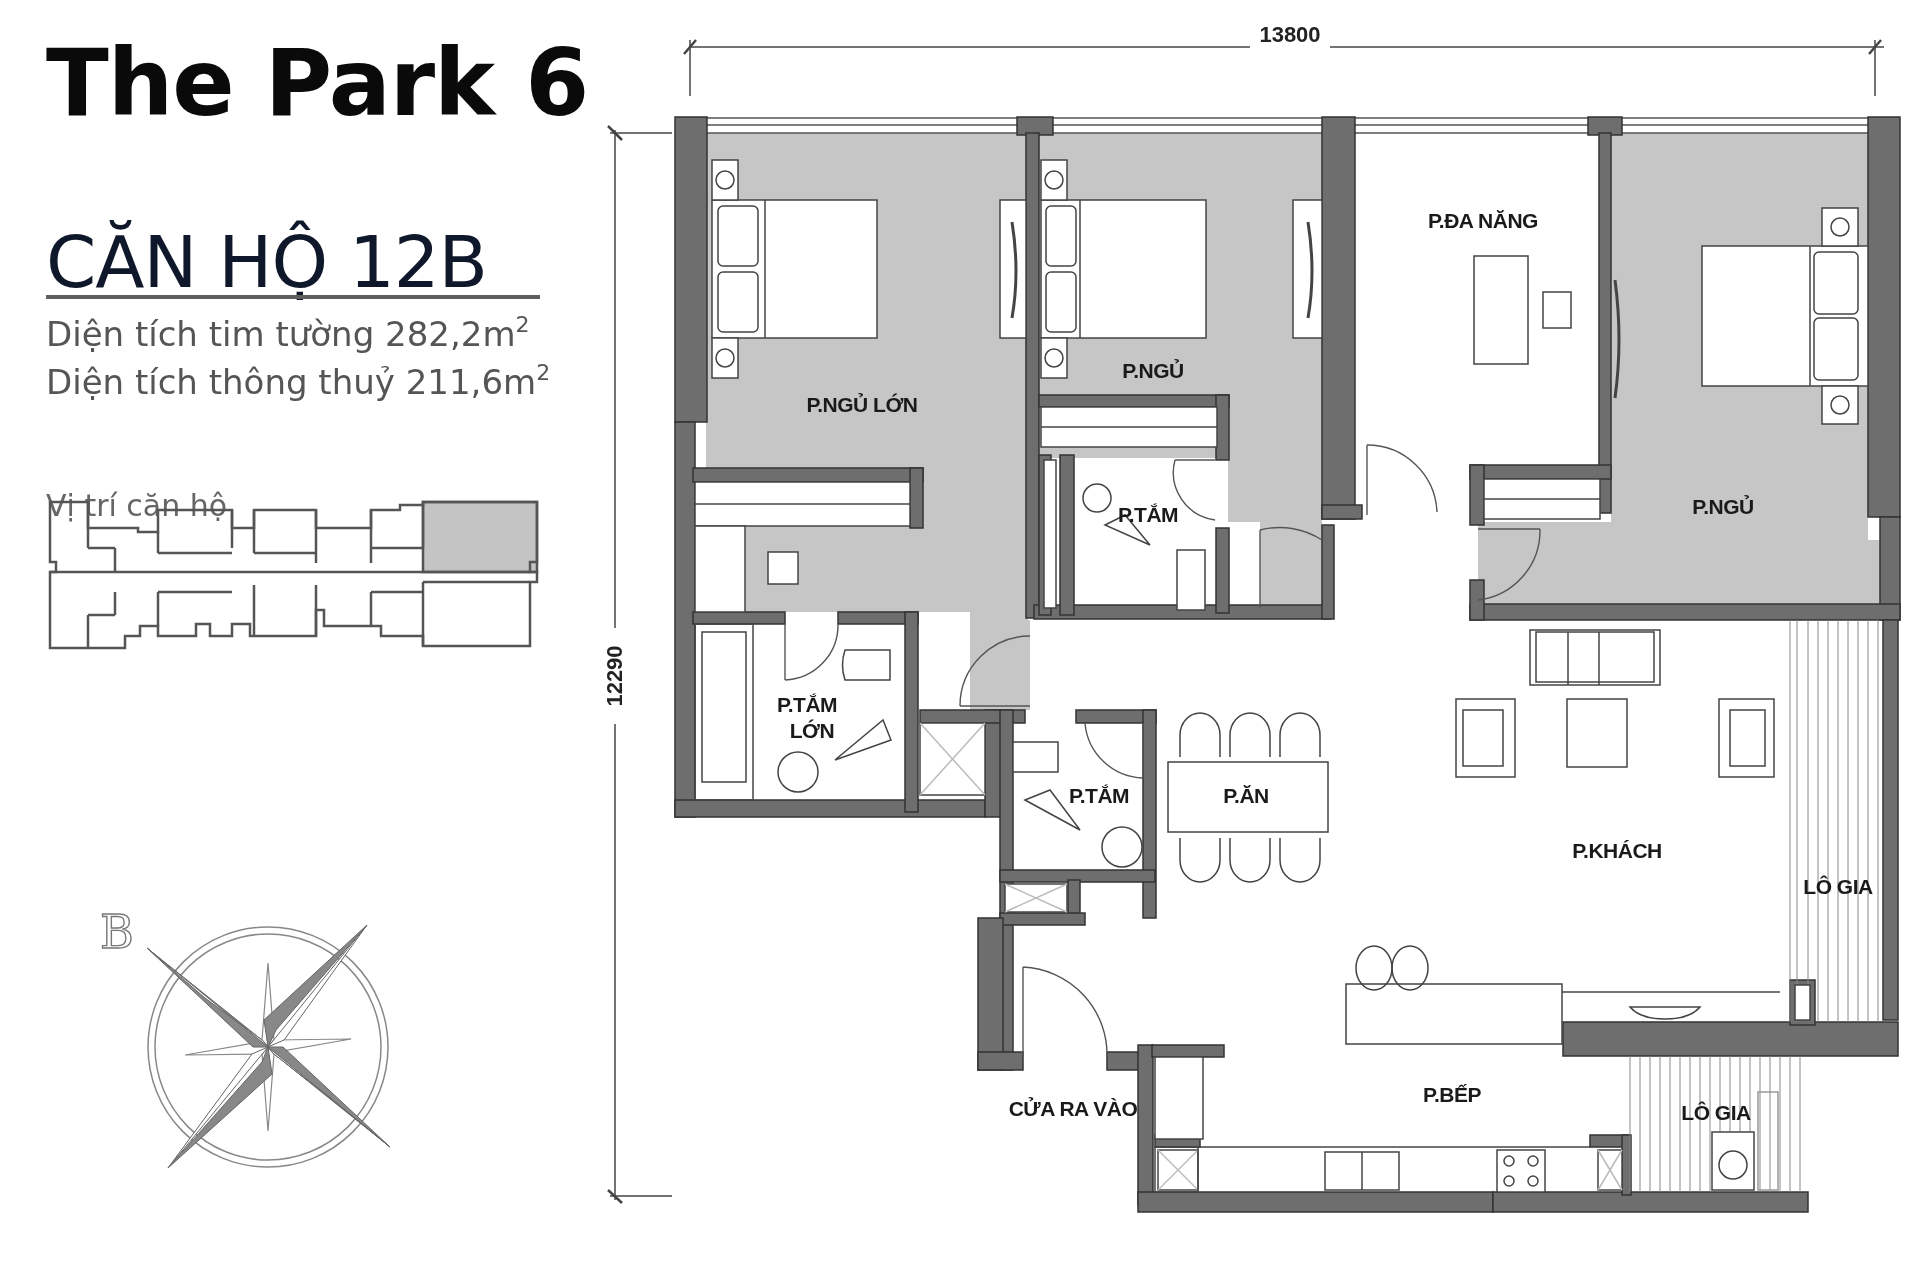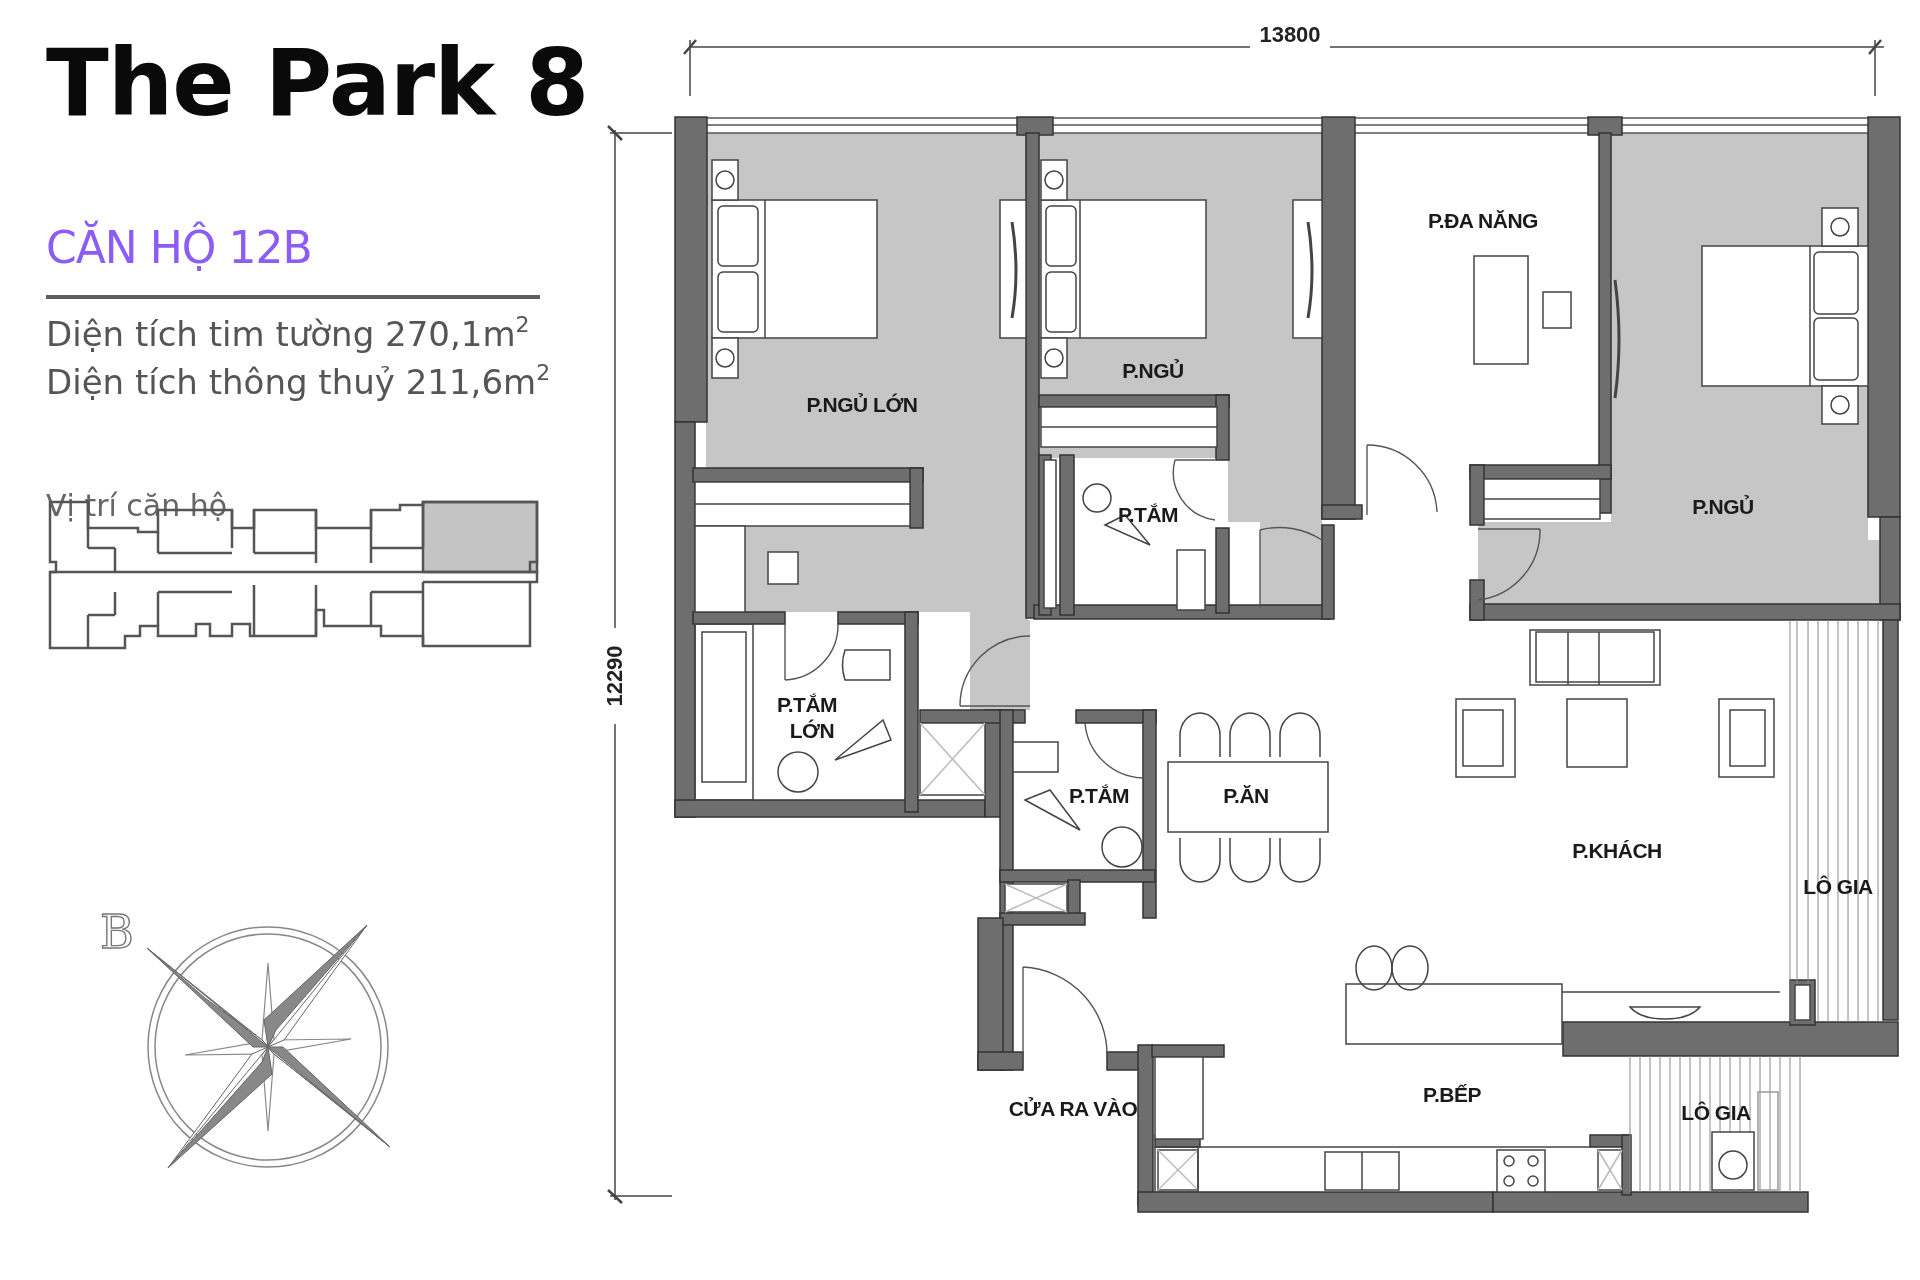--- a/index.html
+++ b/index.html
@@ -1,35 +1,35 @@
 <!DOCTYPE html>
 <html><head>
 <meta charset="utf-8">
 <style>
   html, body { margin:0; padding:0; background:#ffffff; }
   body { width:1920px; height:1280px; position:relative; overflow:hidden; font-family:"Liberation Sans", "DejaVu Sans", sans-serif; }
   .title { position:absolute; left:46px; top:38px; font-size:92px; font-weight:bold; color:#0a0a0a; font-family:"DejaVu Sans", sans-serif; letter-spacing:-1px; line-height:1; }
-  .unit { position:absolute; left:46px; top:226px; font-size:44px; color:#8b5cf6; font-family:"DejaVu Sans", sans-serif; font-weight:normal; letter-spacing:-1px; line-height:1; }
+  .unit { position:absolute; left:46px; top:226px; font-size:72px; color:#0f172a; font-family:"DejaVu Sans", sans-serif; font-weight:normal; letter-spacing:-1px; line-height:1; }
   .unit-rule { position:absolute; left:46px; top:295px; width:494px; height:4px; background:#5e5e5e; }
   .area { position:absolute; left:46px; font-size:34px; color:#555; font-family:"DejaVu Sans", sans-serif; line-height:1; white-space:nowrap; }
   .area sup { font-size:22px; vertical-align:14px; }
   .area1 { top:314px; }
   .area2 { top:362px; }
   .loc-label { position:absolute; left:46px; top:448px; font-size:30px; color:#666; font-family:"DejaVu Sans", sans-serif;margin-top:40px; }
   svg { position:absolute; left:0; top:0; }
   .lbl { font-family:"Liberation Sans", sans-serif; font-weight:bold; font-size:21px; fill:#1a1a1a; letter-spacing:-0.5px; }
   .dim { font-family:"Liberation Sans", sans-serif; font-size:22px; fill:#222; font-weight:bold; }
 </style>
 </head>
 <body>
 
-<div class="title">The Park 8</div>
+<div class="title">The Park 6</div>
 <div class="unit">CĂN HỘ 12B</div>
 <div class="unit-rule"></div>
-<div class="area area1"><span>Diện tích tim tường 270,1m</span><sup>2</sup></div>
+<div class="area area1"><span>Diện tích tim tường 282,2m</span><sup>2</sup></div>
 <div class="area area2"><span>Diện tích thông thuỷ 211,6m</span><sup>2</sup></div>
 <div class="loc-label">Vị trí căn hộ</div>
 
 <svg width="1920" height="1280" viewBox="0 0 1920 1280">
 
   <g fill="#fff" stroke="#555" stroke-width="2.5">
     <rect x="423" y="502" width="114" height="70" fill="#c4c4c4"></rect>
     <path d="M50 502 H88 V528 H138 V532 H158 V510 H232 V528 H254 V510 H316 V528 H371 V510 H400 V505 H423 V502 H537 V562 H530 V572 H537 V582 H530 V646 H423 V636 H381 V626 H324 V610 H316 V636 H250 V624 H232 V636 H210 V624 H196 V636 H158 V626 H140 V636 H125 V648 H90 V648 H50 V572 H56 V562 H50 Z" fill="none"></path>
     <line x1="50" y1="572" x2="530" y2="572"></line>
     <line x1="88" y1="502" x2="88" y2="548"></line>

